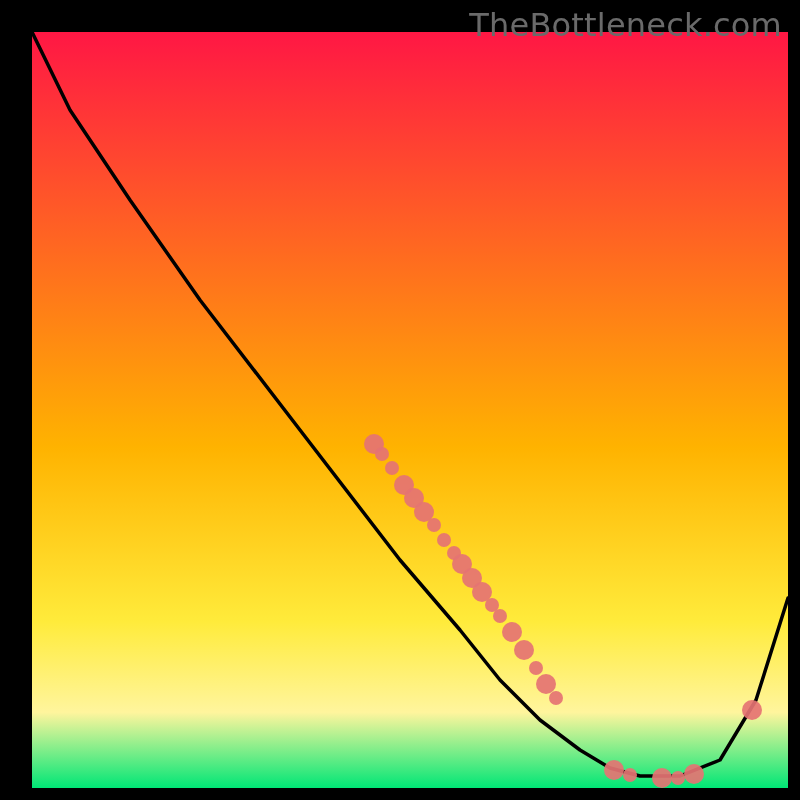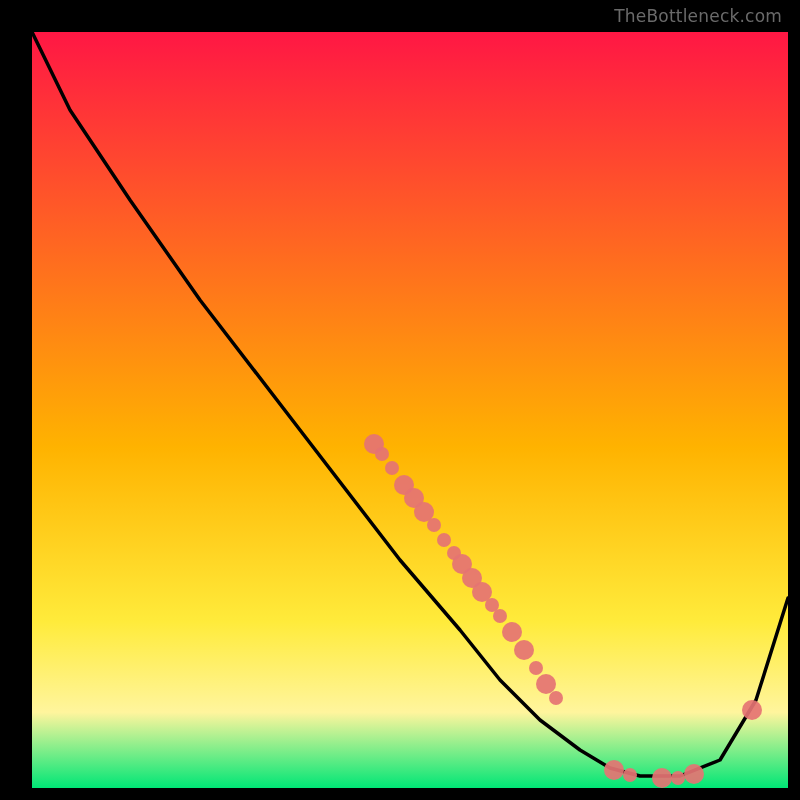--- a/index.html
+++ b/index.html
@@ -13,21 +13,21 @@
   .container {
     position: relative;
     width: 800px;
     height: 800px;
   }
   .watermark {
     position: absolute;
     top: 6px;
     right: 18px;
     font-family: "DejaVu Sans", Arial, Helvetica, sans-serif;
-    font-size: 17px;
+    font-size: 32px;
     font-weight: 500;
     color: #6a6a6a;
     z-index: 20;
     letter-spacing: 0.2px;
   }
   svg {
     position: absolute;
     top: 0;
     left: 0;
     width: 800px;

